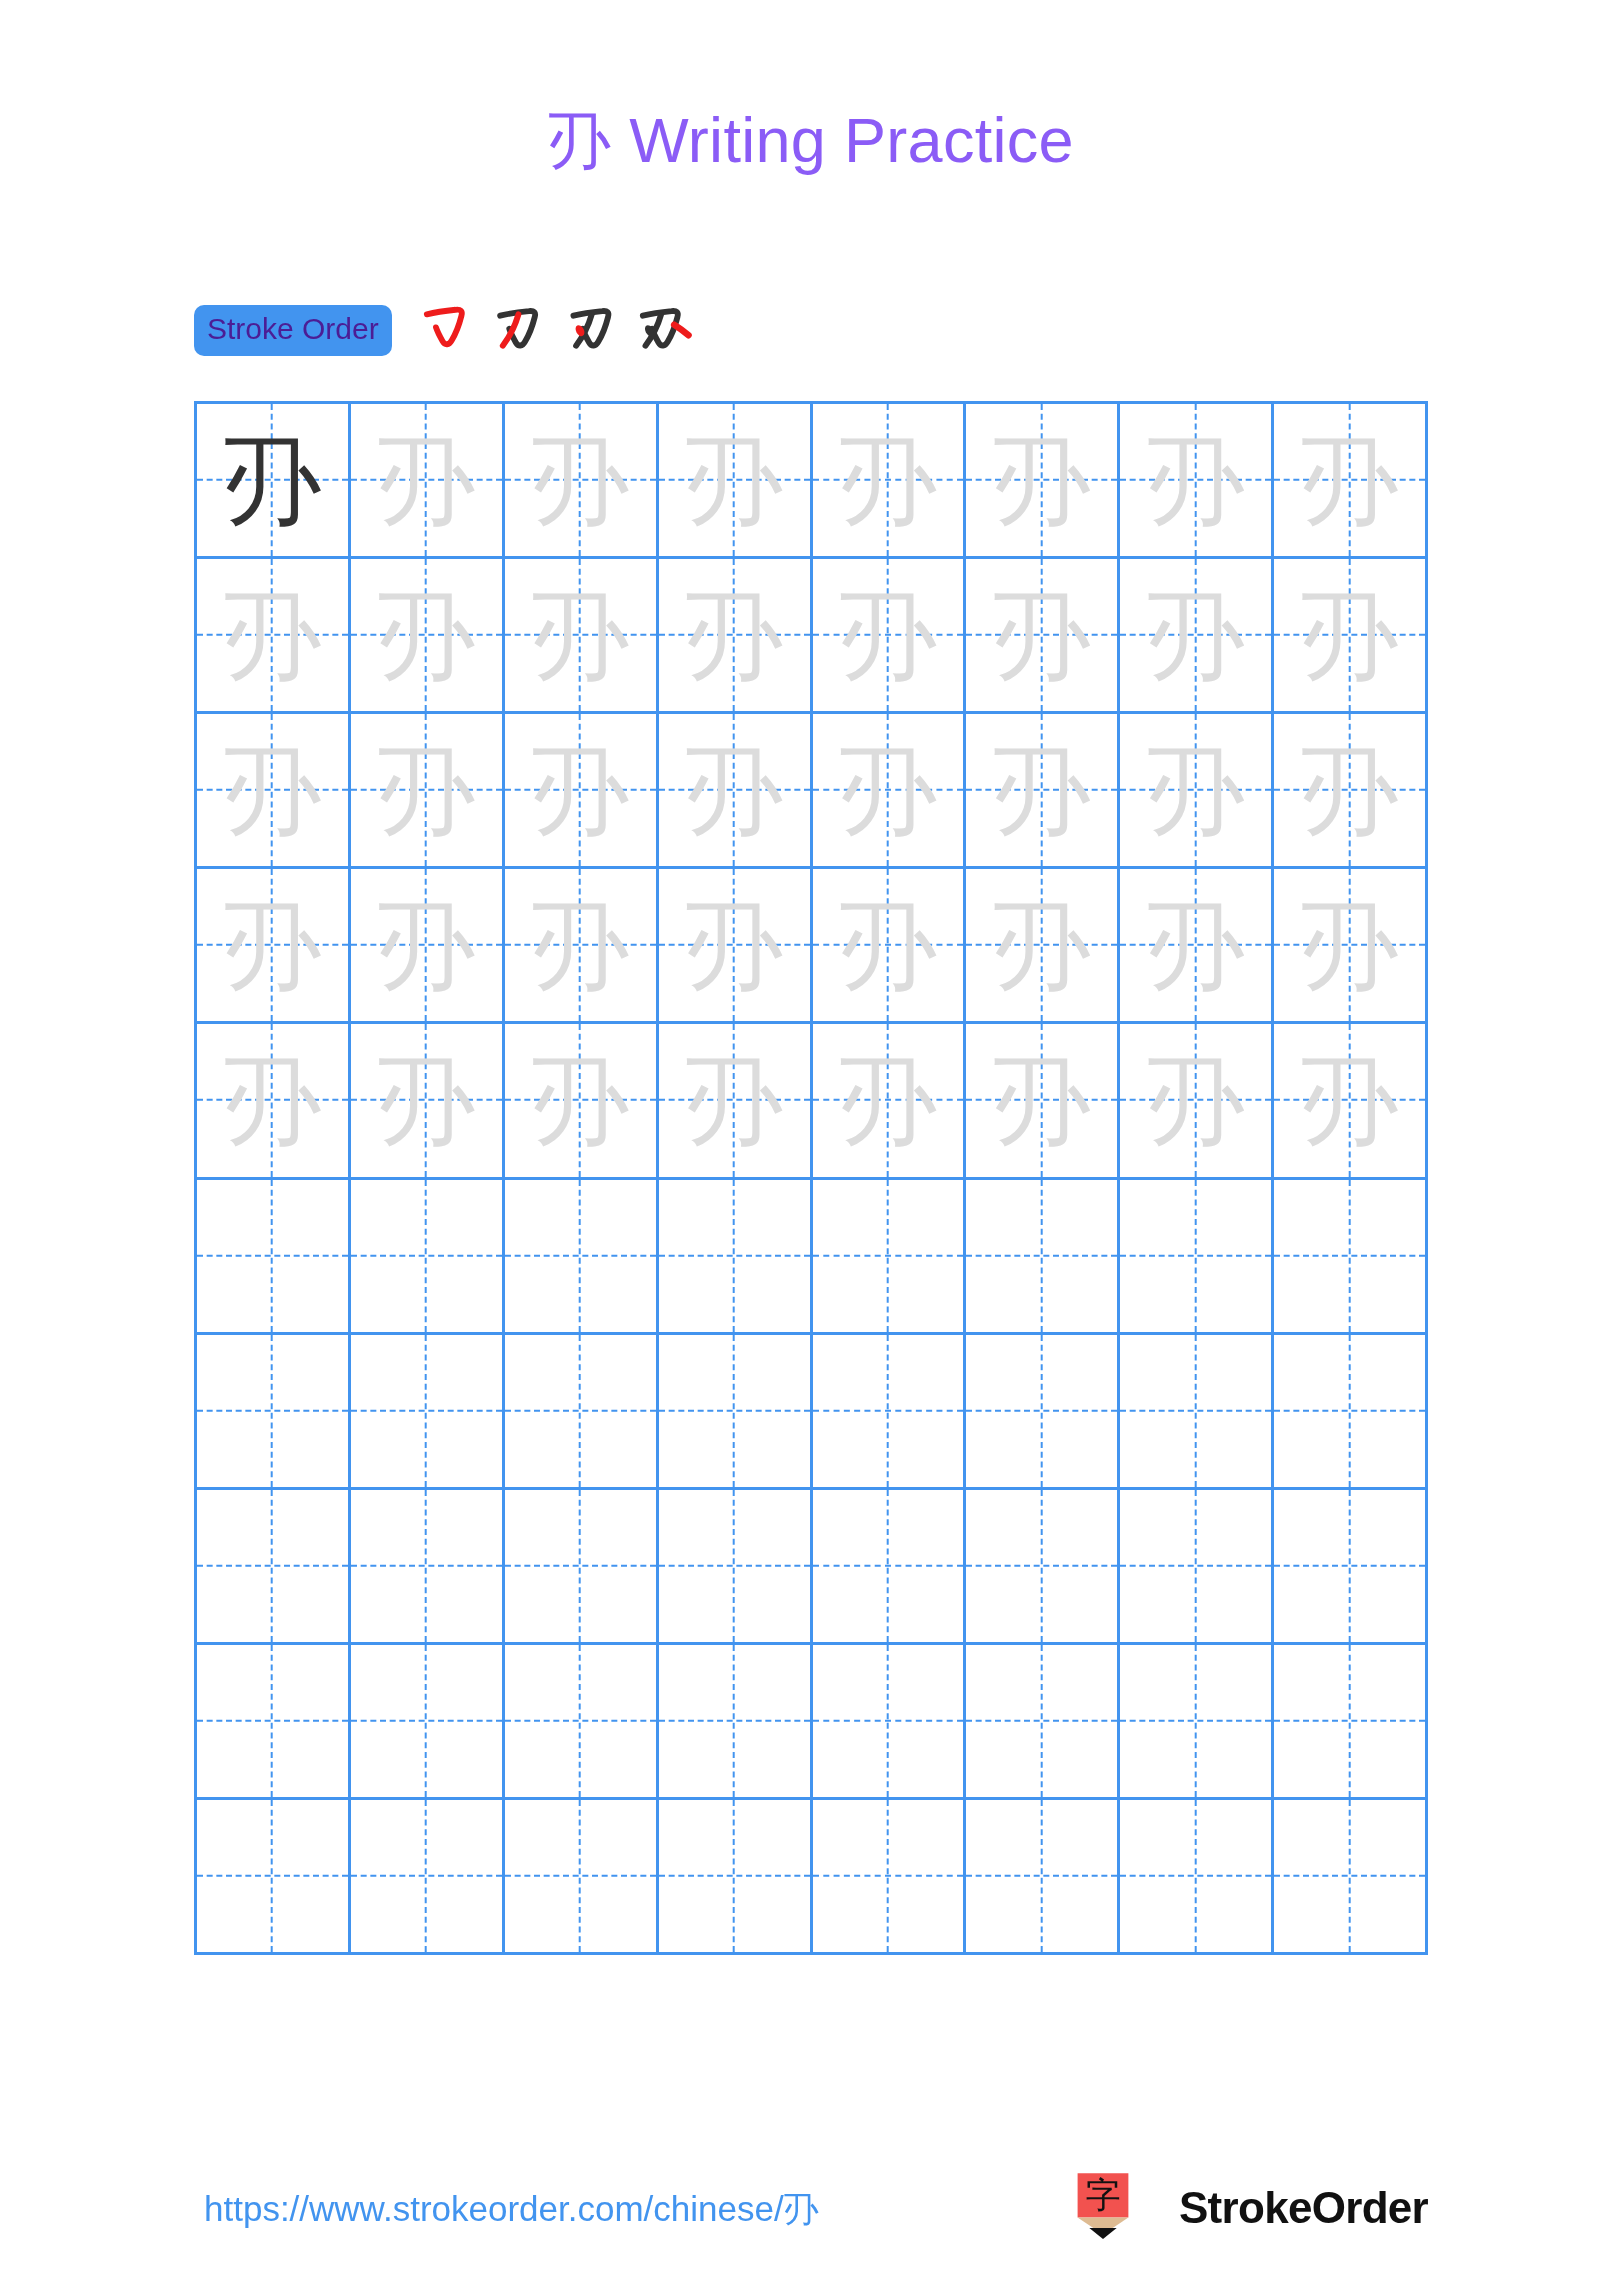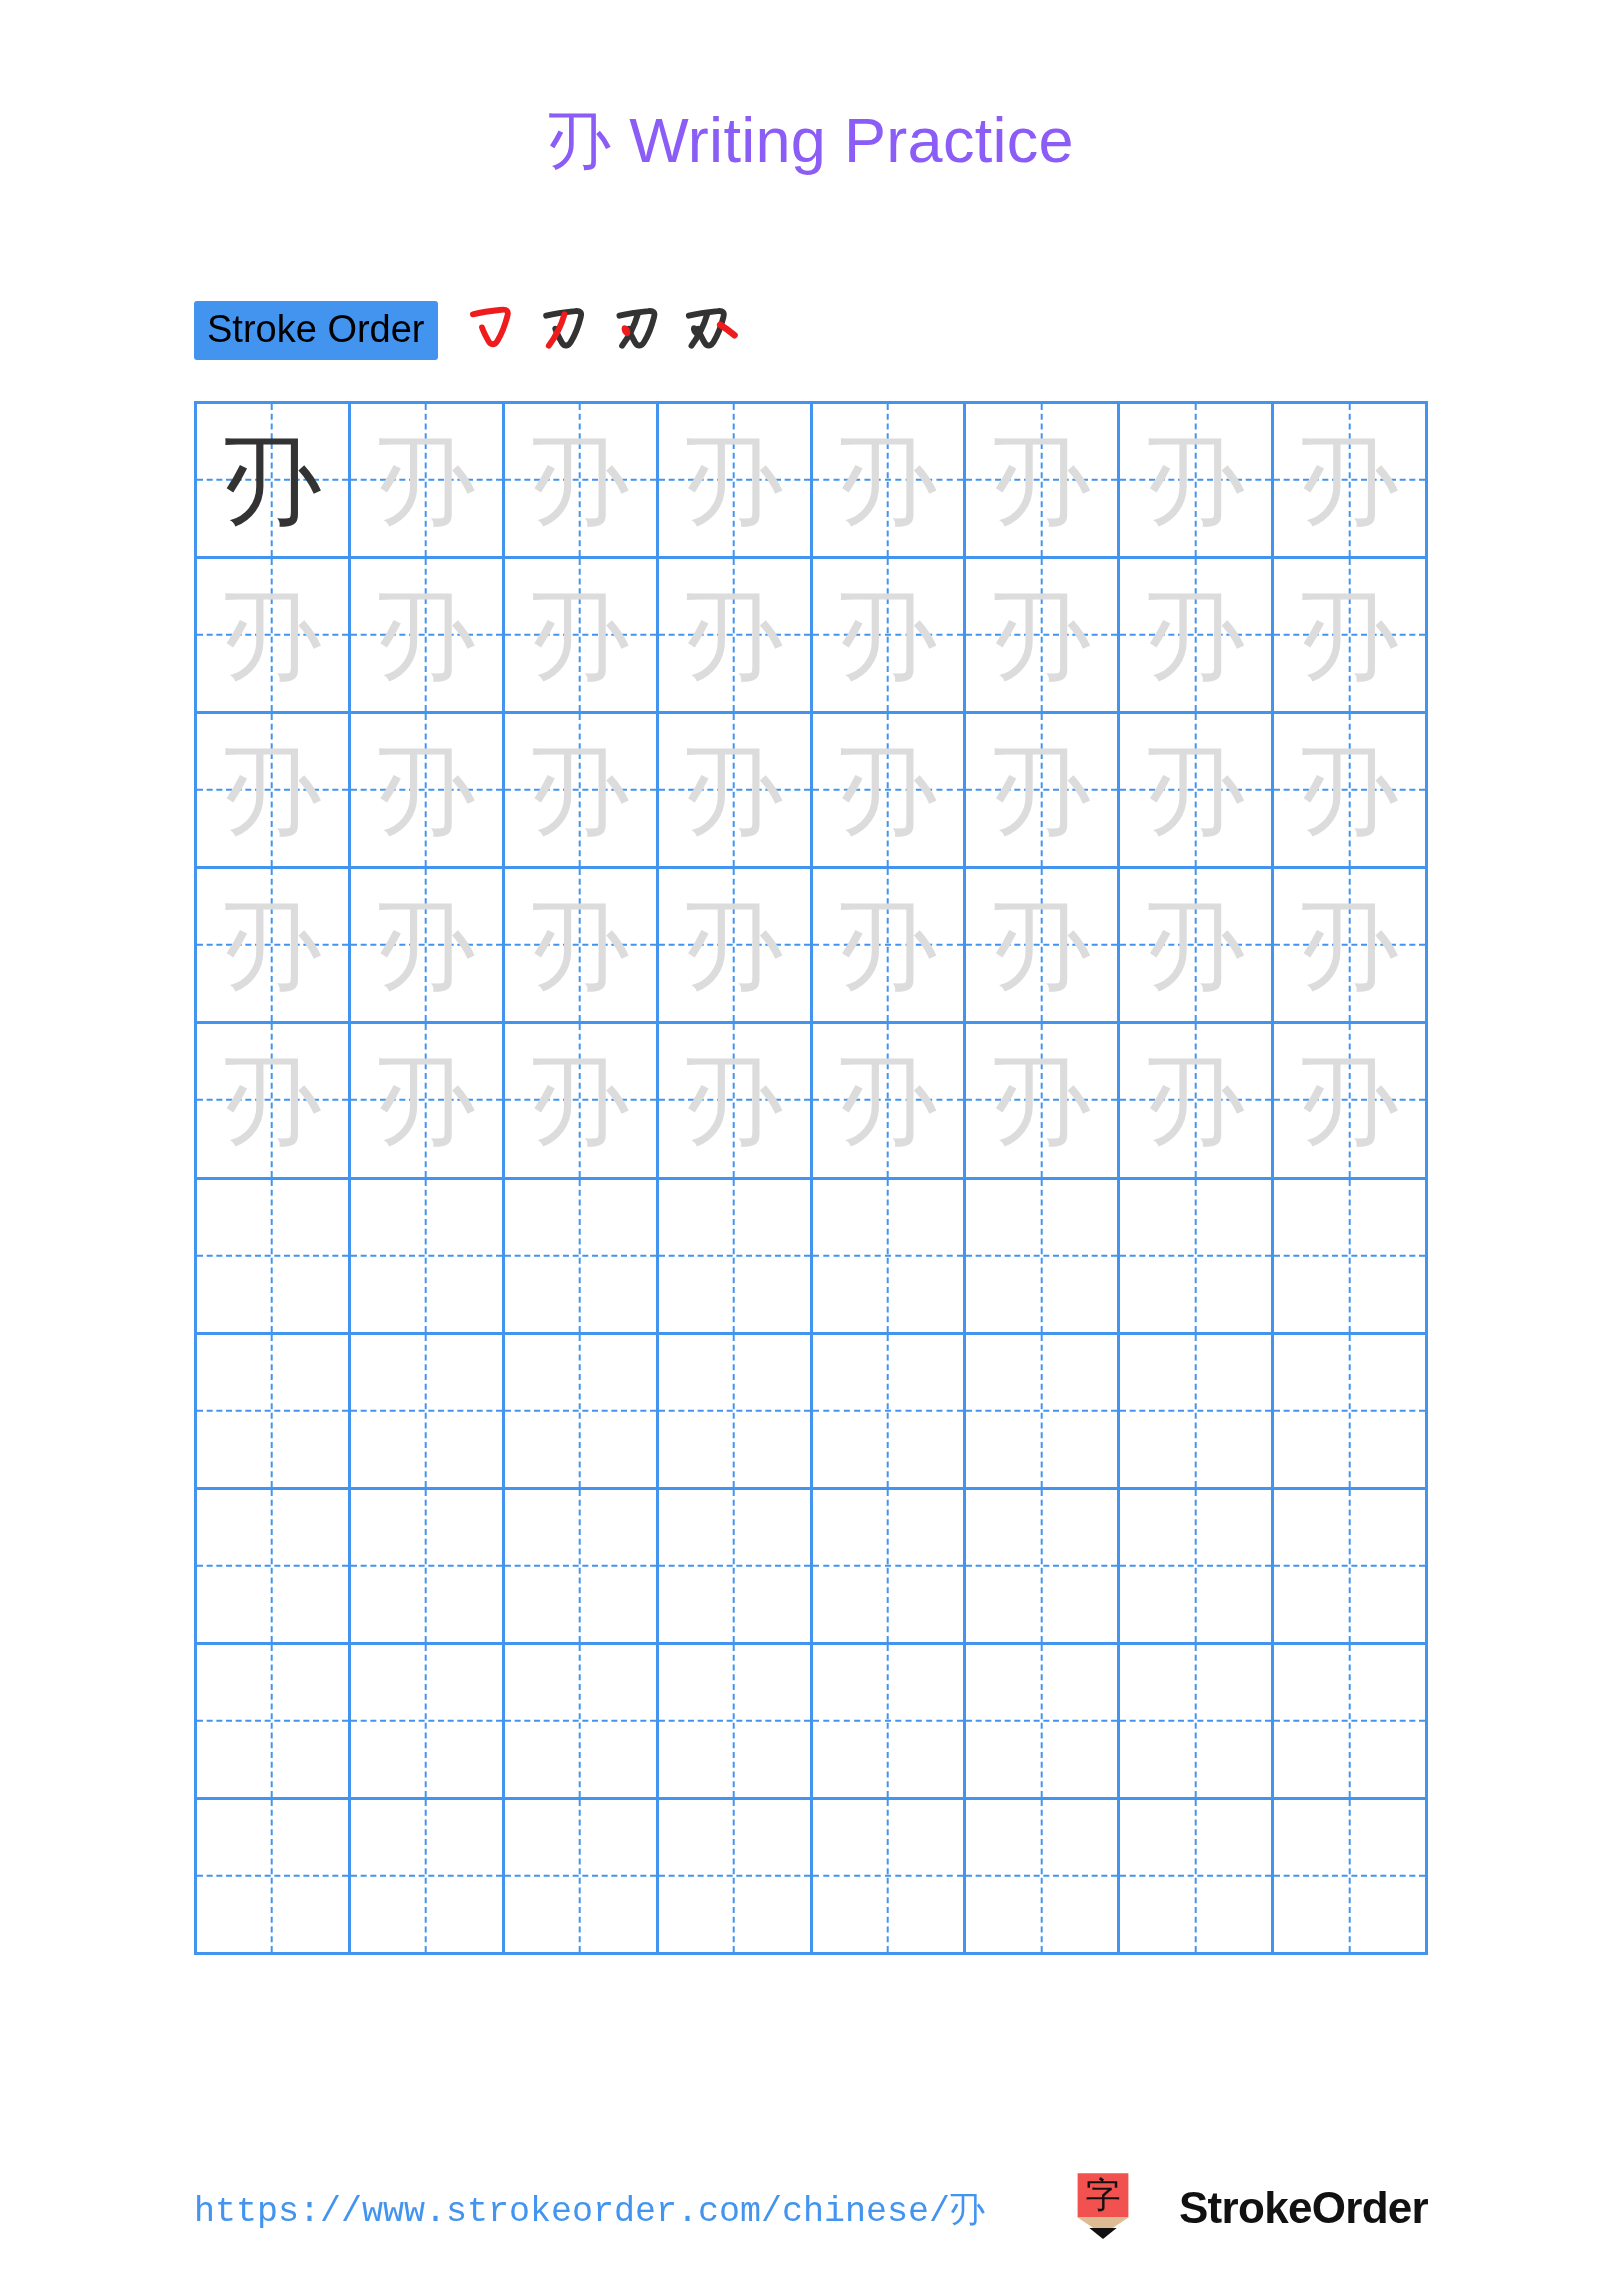--- a/index.html
+++ b/index.html
@@ -36,25 +36,25 @@
   #stroke-order-row {
     position: absolute;
     top: 305px;
     left: 194px;
     height: 51px;
     display: flex;
     align-items: center;
   }
   #stroke-order-badge {
     background: #4294ef;
-    color: #000000;
-    font-size: 38px;
+    color: #4c1d95;
+    font-size: 30px;
     line-height: 1;
     padding: 8.5px 13px 11.8px 13px;
-    border-radius: 3px;
+    border-radius: 10px;
     white-space: nowrap;
   }
   #stroke-steps {
     display: flex;
     align-items: center;
     margin-left: 23.6px;
   }
   .stroke-step {
     width: 72px;
     height: 62px;
@@ -118,26 +118,25 @@
     font-size: 98px;
     line-height: 1;
     user-select: none;
   }
   .char-dark  { color: #333333; }
   .char-ghost { color: #dcdcdc; }
 
   
   #footer-url {
     position: absolute;
-    left: 194px;
+    left: 204px;
     top: 2186px;
     font-size: 35px;
     color: #4294ef;
     white-space: nowrap;
-    font-family: Liberation Mono, monospace;
   }
   #footer-brand {
     position: absolute;
     right: 194px;
     top: 2172px;
     display: flex;
     align-items: center;
     gap: 14.4px;
   }
   #brand-logo {

